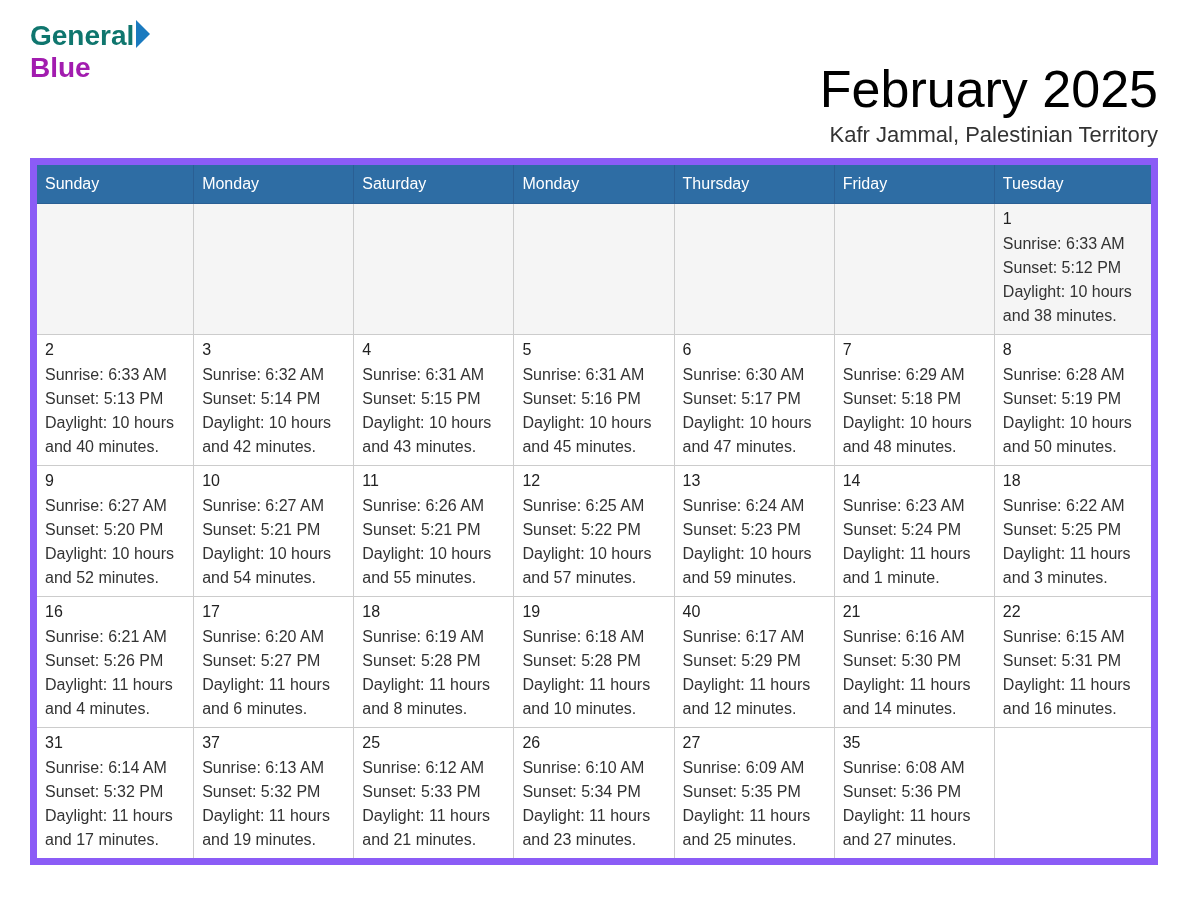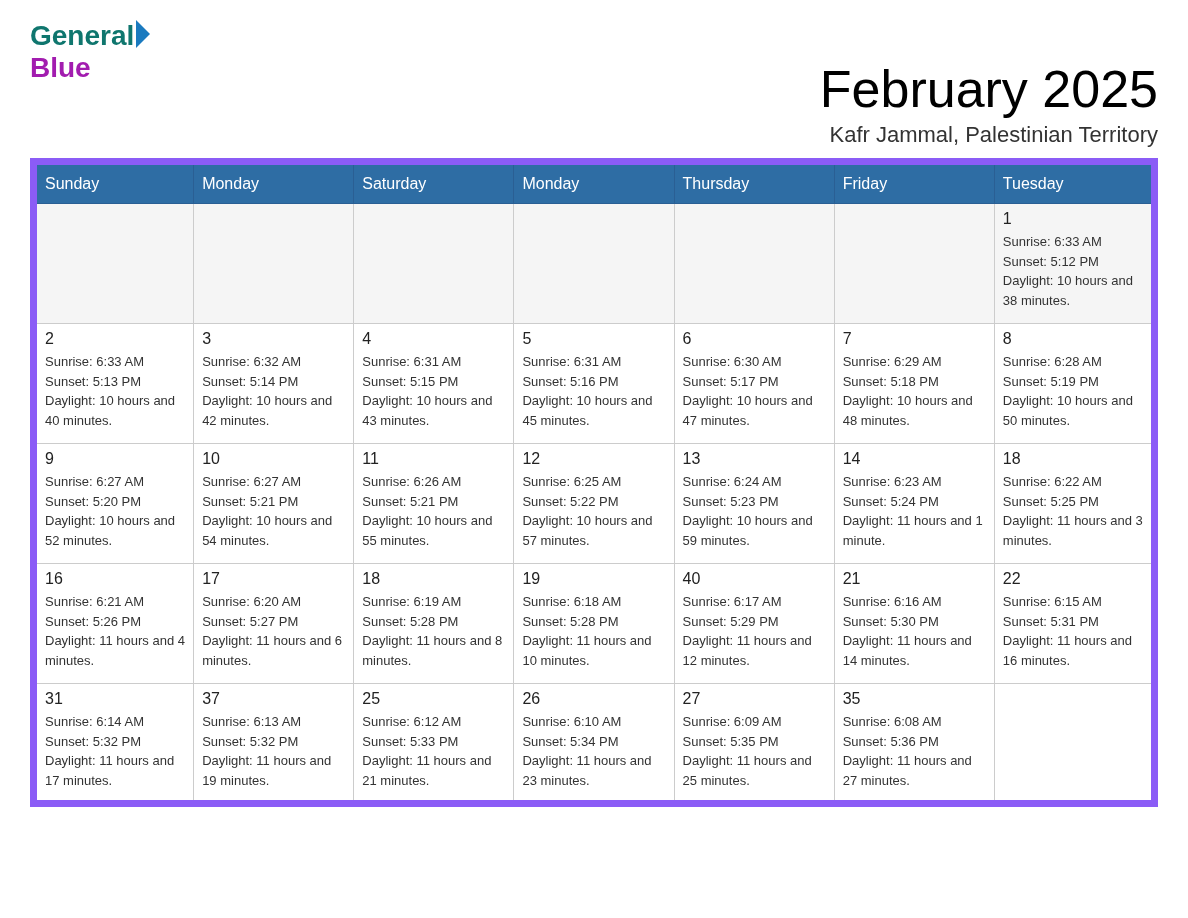--- a/index.html
+++ b/index.html
@@ -93,21 +93,21 @@
       background-color: #f5f5f5;
     }
     .day-number {
       font-size: 16px;
       font-weight: normal;
       color: #222;
       display: block;
       margin-bottom: 4px;
     }
     .day-info {
-      font-size: 13px;
+      font-size: 16px;
       color: #333;
       line-height: 1.5;
     }
     .empty-cell {
       background-color: #f5f5f5;
     }
     tr.week-row td {
       border-top: 2px solid #2e6da4;
     }
   </style>

